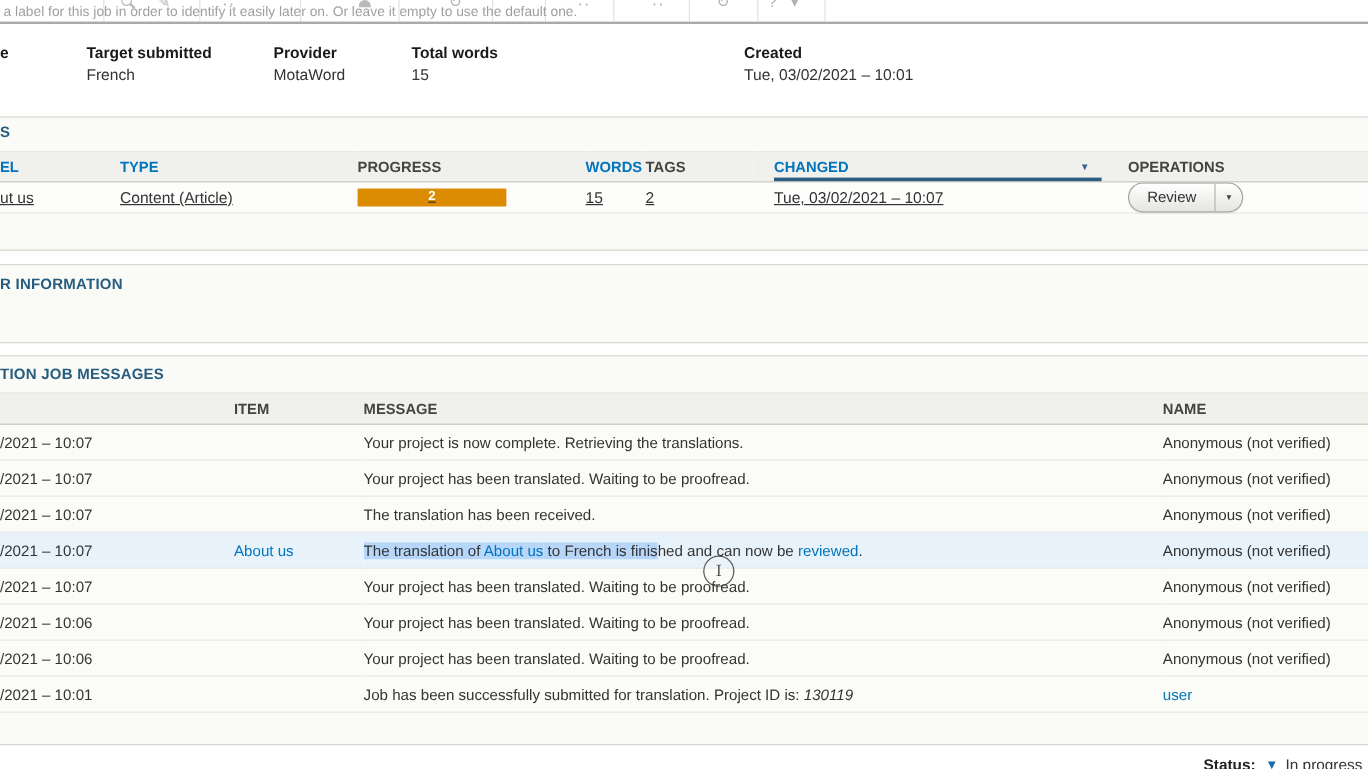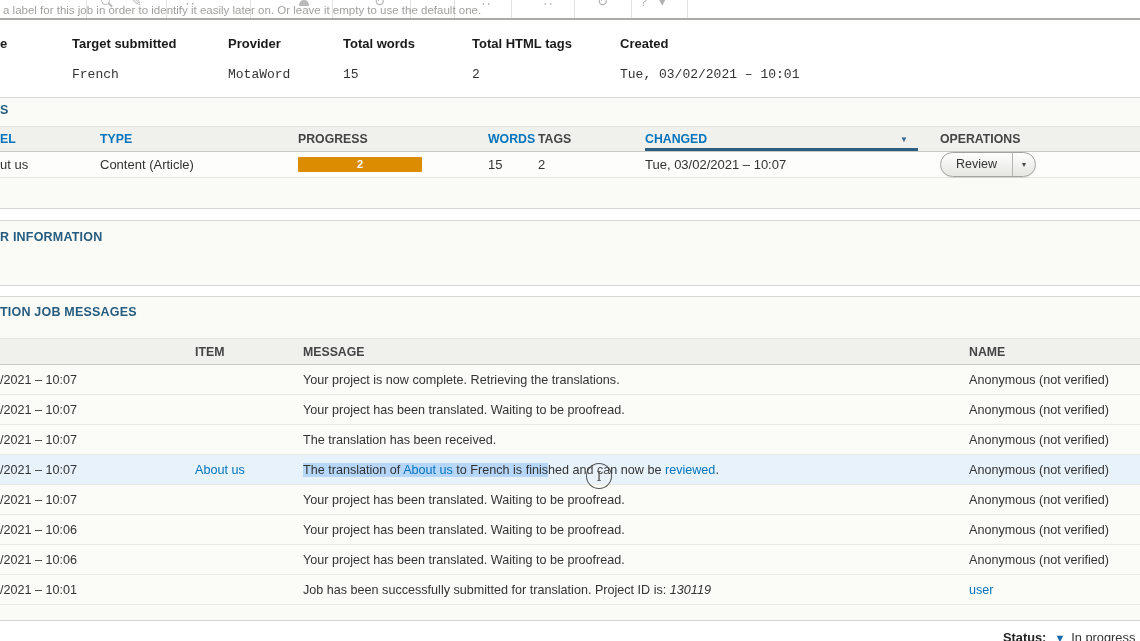--- a/index.html
+++ b/index.html
@@ -26,21 +26,21 @@
     background:#777; transform:rotate(45deg); }
   .ic-user{ top:-5px; width:10px; height:10px; }
   .ic-user::before{ content:""; position:absolute; left:2.5px; top:0; width:5px; height:5px;
     border-radius:50%; background:#777; }
   .ic-user::after{ content:""; position:absolute; left:0; top:5px; width:10px; height:6px;
     border-radius:5px 5px 0 0; background:#777; }
   
   .job-info{ position:absolute; left:0; top:22px; width:1140px; height:74px; }
   .info-field{ position:absolute; top:14px; }
   .info-label{ font-weight:bold; color:#1a1a1a; }
-  .info-value{ margin-top:16px; color:#333;font-family:Liberation Mono, monospace; }
+  .info-value{ margin-top:4px; color:#333; }
   
   .fieldset{
     position:absolute; left:0; width:1140px; background:#fafaf6;
     border-top:1px solid #d8d8d4; border-bottom:1px solid #d4d4d0;
   }
   .fs-items    { top:97px;  height:112px; }
   .fs-provider { top:220px; height:66px;padding-left:28px;  }
   .fs-messages { top:296px; height:325px;text-decoration:underline; }
   .legend{
     position:absolute; left:0; font-weight:bold; font-size:12.5px;
@@ -51,42 +51,42 @@
   .fs-provider .fs-text{ position:absolute; left:0; top:33px; color:#333; }
   .fs-messages .legend{ top:8px; }
   
   table{ border-collapse:collapse; width:1140px; table-layout:fixed; }
   th{
     background:#f0f0ec; border-top:1px solid #e4e4e0; border-bottom:1px solid #c9c9c4;
     font-size:12.3px; font-weight:bold; color:#444; text-align:left; white-space:nowrap;
   }
   .items-table{ position:absolute; left:0; top:28px; }
   .items-table th{ height:25px; }
-  .items-table td{ height:24px; background:#fdfdfb; border-bottom:1px solid #e6e6e2; vertical-align:middle; }
+  .items-table td{ height:24px; background:#fdfdfb; border-bottom:1px solid #e6e6e2; vertical-align:middle;text-decoration:underline; }
   th a, .th-link{ color:#0074bd; text-decoration:none; cursor:pointer; }
   .col-right{ text-align:left; }
   .pr4{ padding-right:4px; }
   .th-changed{ position:relative; padding-left:17px; }
   .th-changed::after{ content:""; position:absolute; left:17px; right:22px; bottom:0;
     height:3px; background:#2d5d80; }
   .sort-arrow{ position:absolute; right:32px; top:8px; font-size:8px; color:#36648c; }
   .td-changed{ padding-left:17px; }
   .progress-bar{
     width:124px; height:15px; background:#db8c00; border-radius:1px;
     color:#fff; font-size:11px; font-weight:bold; text-align:center; line-height:15px;
   }
   .review-btn{
     display:inline-flex; align-items:stretch; border:1px solid #a3a3a0; border-radius:15px;
     background:linear-gradient(#ffffff,#e5e5e1); box-shadow:0 1px 1px rgba(0,0,0,.08);
     font-size:12.5px; color:#333; cursor:pointer; overflow:hidden;
   }
   .review-main{ padding:4px 15px 5px; }
   .review-caret{ border-left:1px solid #b5b5b2; padding:4px 9px 5px; display:flex; align-items:center; }
   .review-caret span{ font-size:8px; color:#444; }
-  .msg-table{ position:absolute; left:0; top:41px; }
+  .msg-table{ position:absolute; left:0; top:30px; }
   .msg-table th{ height:26px; }
   .msg-table td{
     height:30px; background:#fbfbf8; border-bottom:1px solid #e9e9e5;
     font-size:12.6px; vertical-align:middle; white-space:nowrap; overflow:hidden;
   }
   tr.highlighted td{ background:#e7f2fa; }
   .lnk{ color:#0074bd; text-decoration:none; cursor:pointer; }
   .sel{ background:#b6d6fa; }
   .it{ font-style:italic;margin-top:36px; }
   
@@ -145,24 +145,20 @@
         <div class="info-label">Target submitted</div>
         <div class="info-value">French</div>
       </div>
       <div class="info-field" style="left: 228px;">
         <div class="info-label">Provider</div>
         <div class="info-value">MotaWord</div>
       </div>
       <div class="info-field" style="left: 343px;">
         <div class="info-label">Total words</div>
         <div class="info-value">15</div>
-      </div>
-      <div class="info-field" style="left: 472px;">
-        <div class="info-label">Total HTML tags</div>
-        <div class="info-value">2</div>
       </div>
       <div class="info-field" style="left: 620px;">
         <div class="info-label">Created</div>
         <div class="info-value">Tue, 03/02/2021 – 10:01</div>
       </div>
     </div>
 
   <section class="fieldset fs-items">
     <div class="legend">S</div>
     <table class="items-table">

